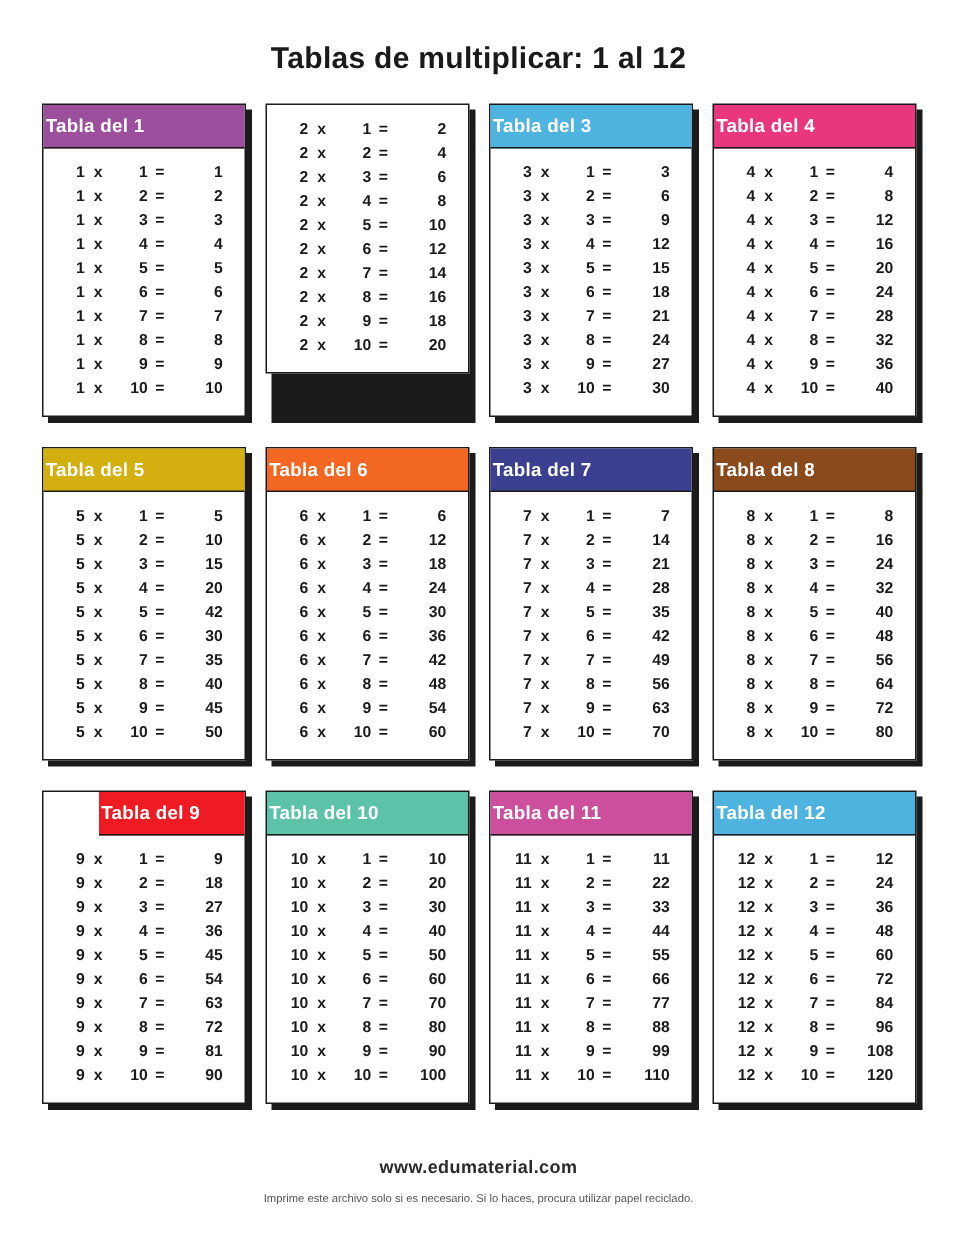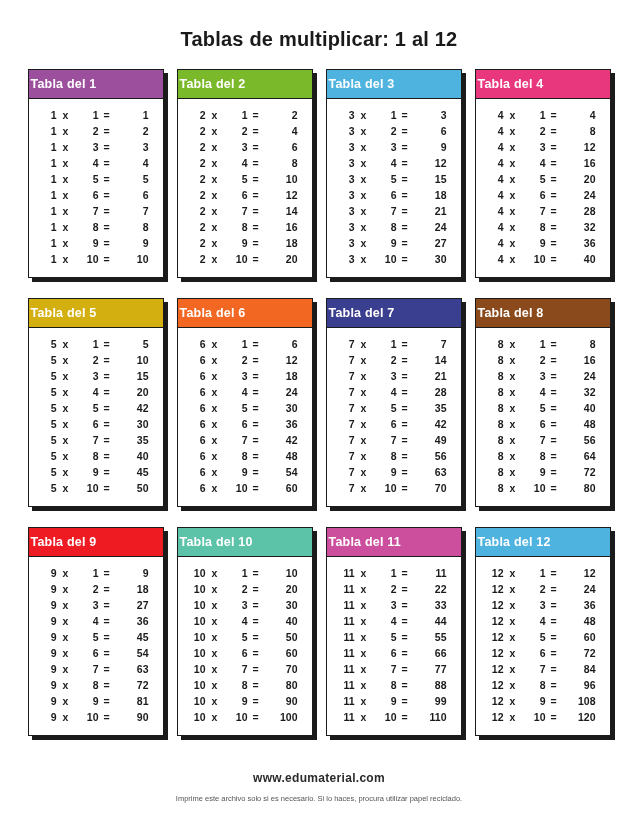--- a/index.html
+++ b/index.html
@@ -183,21 +183,20 @@
               <span class="c-b">10</span>
               <span class="c-eq">=</span>
               <span class="c-r">10</span>
             </div>
           </div>
         </div>
       </div>
       <div class="table-card">
         <div class="card-shadow"></div>
         <div class="card-inner">
-          <div class="card-header" style="background: rgb(122, 185, 41);">Tabla del 2</div>
           <div class="card-body">
             <div class="row">
               <span class="c-a">2</span>
               <span class="c-x">x</span>
               <span class="c-b">1</span>
               <span class="c-eq">=</span>
               <span class="c-r">2</span>
             </div>
             <div class="row">
               <span class="c-a">2</span>
@@ -729,21 +728,21 @@
               <span class="c-b">10</span>
               <span class="c-eq">=</span>
               <span class="c-r">80</span>
             </div>
           </div>
         </div>
       </div>
       <div class="table-card">
         <div class="card-shadow"></div>
         <div class="card-inner">
-          <div class="card-header" style="background: rgb(238, 27, 35);">Tabla del 9</div>
+          <div class="card-header" style="background: rgb(238, 27, 35); margin-left: 37px;">Tabla del 9</div>
           <div class="card-body">
             <div class="row">
               <span class="c-a">9</span>
               <span class="c-x">x</span>
               <span class="c-b">1</span>
               <span class="c-eq">=</span>
               <span class="c-r">9</span>
             </div>
             <div class="row">
               <span class="c-a">9</span>

